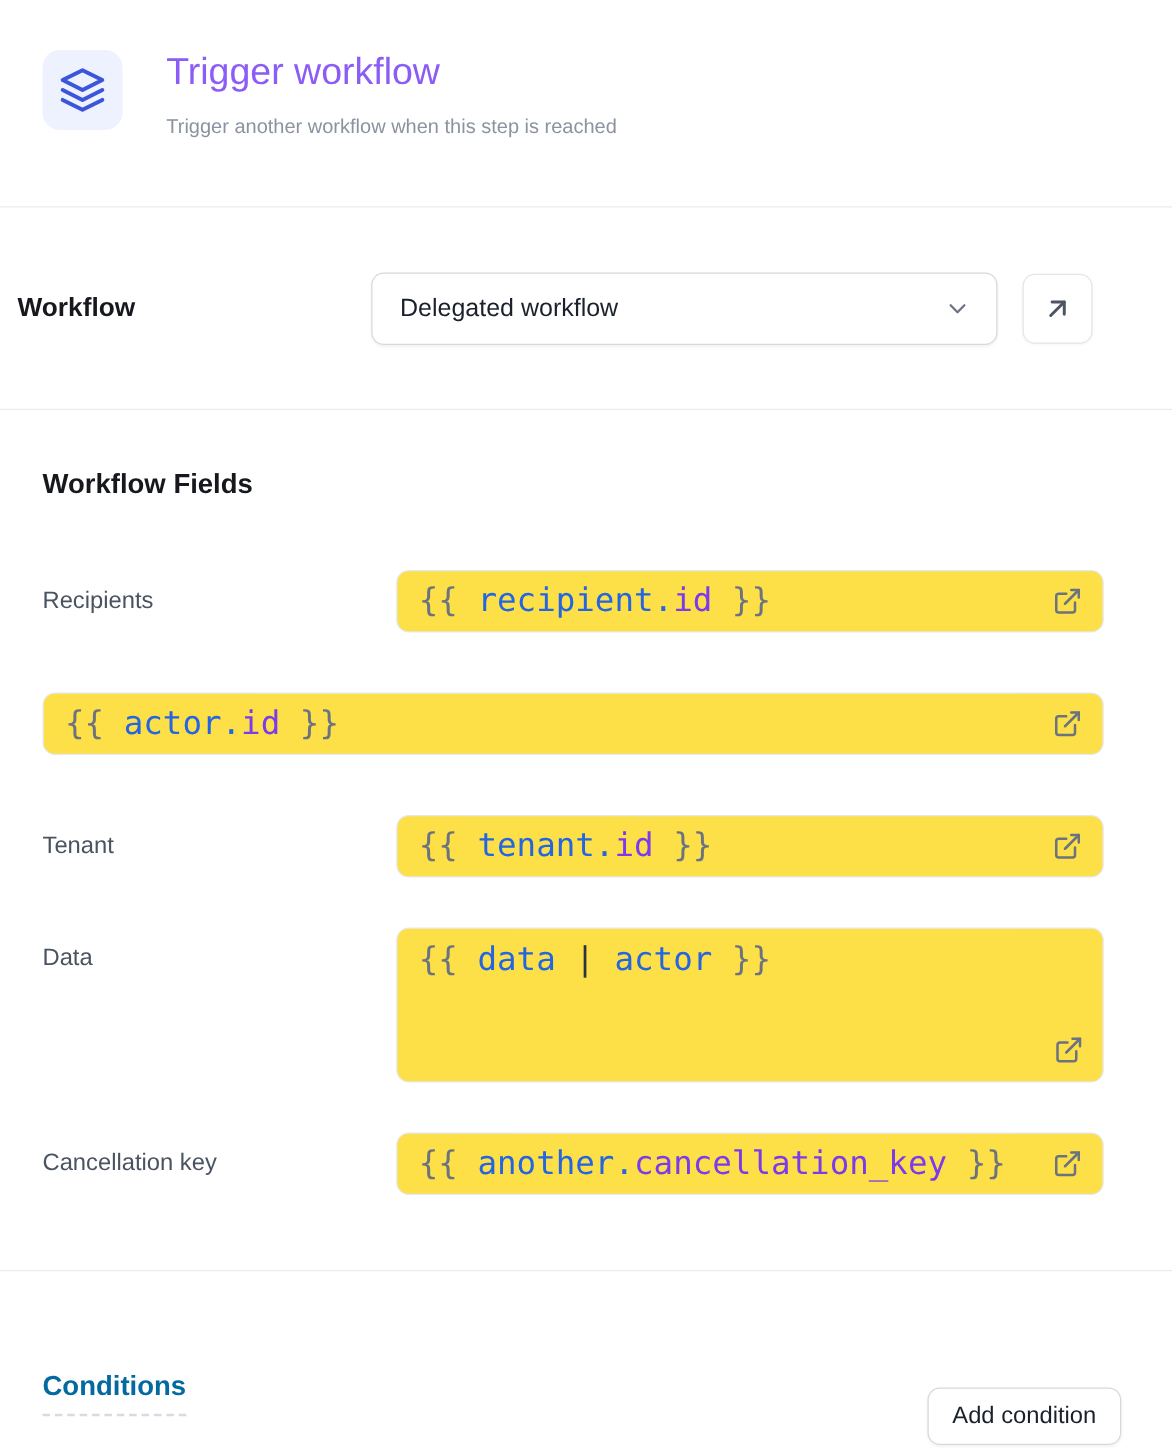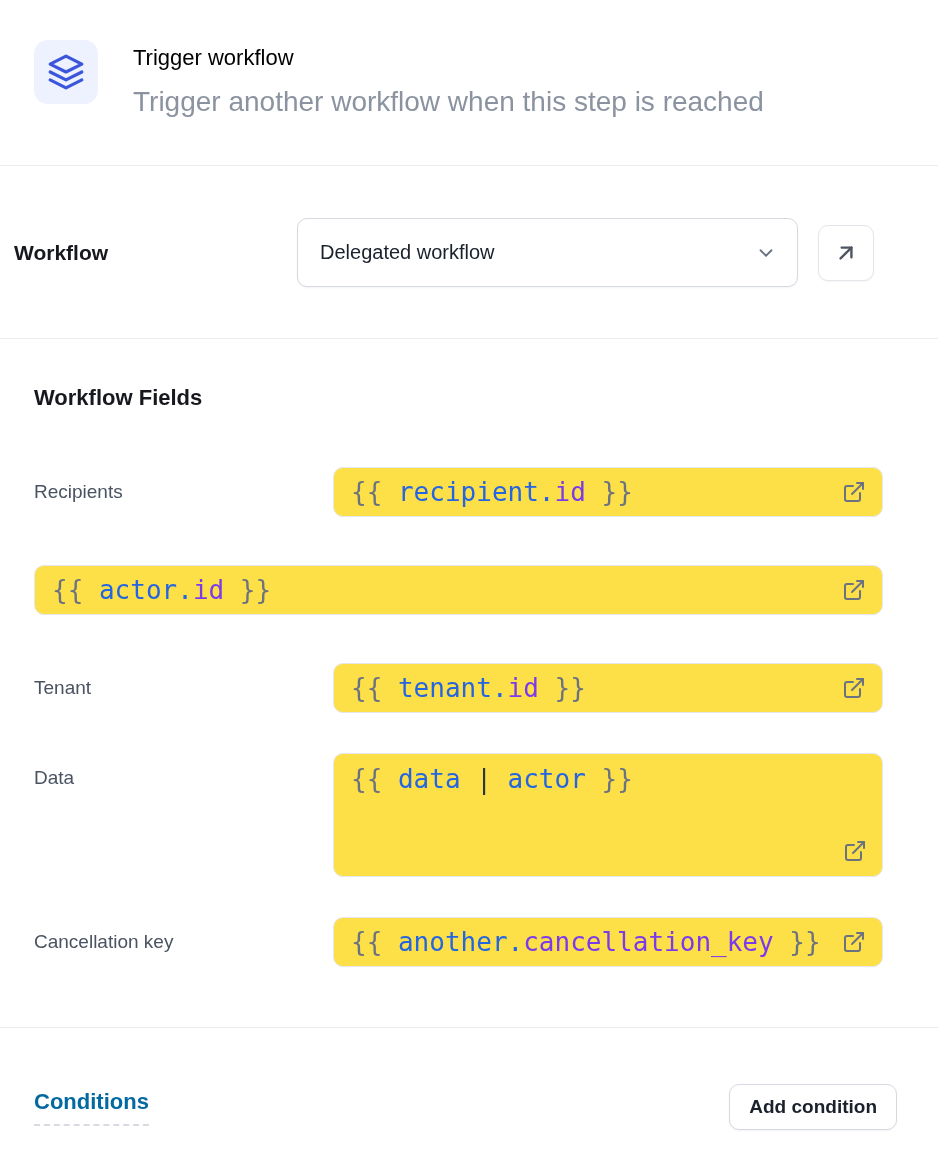--- a/index.html
+++ b/index.html
@@ -3,59 +3,59 @@
 <meta charset="utf-8">
 <style>
   html,body{margin:0;padding:0;background:#ffffff;}
   body{font-family:"Liberation Sans","DejaVu Sans",sans-serif;color:#1a202c;}
   .panel{position:relative;width:938px;height:1164px;background:#fff;overflow:hidden;box-sizing:border-box;}
 
   
   .header{display:flex;align-items:flex-start;padding:40px 41px 0 34px;}
   .icon-box{width:64px;height:64px;border-radius:14px;background:#EEF2FF;display:flex;align-items:center;justify-content:center;flex:0 0 auto;}
   .header-text{margin-left:35px;padding-top:1px;}
-  .page-title{font-size:22px;line-height:34px;color:#000000;font-weight:400;}
-  .page-subtitle{font-size:28px;line-height:24px;color:#8B93A0;margin-top:15px;}
+  .page-title{font-size:30px;line-height:34px;color:#8b5cf6;font-weight:400;}
+  .page-subtitle{font-size:16px;line-height:24px;color:#8B93A0;margin-top:15px;}
 
   .divider{border:none;border-top:1px solid #EAECEF;margin:0;width:100%;}
   .div1{margin-top:51px;}
   .div2{margin-top:51px;}
   .div3{margin-top:60px;}
 
   
   .workflow-row{display:flex;align-items:center;padding:52px 41px 0 14px;}
   .workflow-label{width:283px;font-size:21px;font-weight:700;color:#16181d;flex:0 0 auto;}
-  .select-box{box-sizing:border-box;width:501px;height:69px;border:1px solid #D5D9E0;border-radius:10px;background:#fff;display:flex;align-items:center;justify-content:space-between;padding:0 20px 0 22px;box-shadow:0 1px 2px rgba(16,24,40,.05);cursor:pointer;}
+  .select-box{box-sizing:border-box;width:501px;height:58px;border:1px solid #D5D9E0;border-radius:10px;background:#fff;display:flex;align-items:center;justify-content:space-between;padding:0 20px 0 22px;box-shadow:0 1px 2px rgba(16,24,40,.05);cursor:pointer;}
   .select-value{font-size:20px;color:#1a202c;}
   .open-btn{box-sizing:border-box;width:56px;height:56px;margin-left:20px;border:1px solid #E2E5EA;border-radius:10px;background:#fff;display:flex;align-items:center;justify-content:center;box-shadow:0 1px 2px rgba(16,24,40,.04);cursor:pointer;}
 
   
   .fields-section{padding:0 55px 0 34px;}
   .fields-heading{font-size:22px;font-weight:700;color:#16181d;margin-top:46px;line-height:26px;}
   .fields-list{margin-top:56px;}
-  .field-row{display:flex;align-items:center;gap:16px;}
+  .field-row{display:flex;align-items:center;}
   .field-row + .field-row{margin-top:48px;}
   .field-row.multiline{align-items:flex-start;margin-top:40px;}
   .field-row.multiline .field-label{margin-top:14px;}
   .field-row.after-multiline{margin-top:40px;}
   .field-label{width:283px;font-size:19px;color:#4A5361;flex:0 0 auto;}
   .field-input{position:relative;box-sizing:border-box;flex:1 1 auto;min-height:50px;border:1px solid #E4E7EC;border-radius:10px;background:#fde047;display:flex;align-items:center;justify-content:space-between;padding:0 16px 0 17px;cursor:text;}
   .field-input.multiline{height:124px;align-items:flex-start;padding-top:9px;}
   .field-code{font-family:"DejaVu Sans Mono","Liberation Mono",monospace;font-size:26px;line-height:32px;white-space:pre;}
   .tok-punct{color:#6B7280;}
   .tok-var{color:#2465E1;}
   .tok-prop{color:#7C3AED;}
   .tok-pipe{color:#2B3440;}
   .ext-link{display:flex;align-items:center;justify-content:center;flex:0 0 auto;margin-left:12px;cursor:pointer;background:none;border:none;padding:0;}
   .field-input.multiline .ext-link{position:absolute;right:15px;bottom:13px;margin:0;}
 
   
   .conditions-row{display:flex;align-items:center;justify-content:space-between;padding:56px 41px 0 34px;}
   .conditions-heading{font-size:22px;font-weight:700;color:#0369a1;display:inline-block;border-bottom:2px dashed #D8DBE1;padding-bottom:9px;text-align:right;}
-  .add-condition-btn{box-sizing:border-box;height:46px;padding:0 19px;border:1px solid #D5D9E0;border-radius:10px;background:#fff;font-family:inherit;font-size:19px;font-weight:700;color:#1a202c;box-shadow:0 1px 2px rgba(16,24,40,.05);cursor:pointer;}
+  .add-condition-btn{box-sizing:border-box;height:46px;padding:0 19px;border:1px solid #D5D9E0;border-radius:10px;background:#fff;font-family:inherit;font-size:19px;font-weight:400;color:#1a202c;box-shadow:0 1px 2px rgba(16,24,40,.05);cursor:pointer;margin-top:37px;}
   svg{display:block;}
 </style>
 </head>
 <body>
 
 <div class="panel">
 
   <div class="header">
     <div class="icon-box">
       <span>

